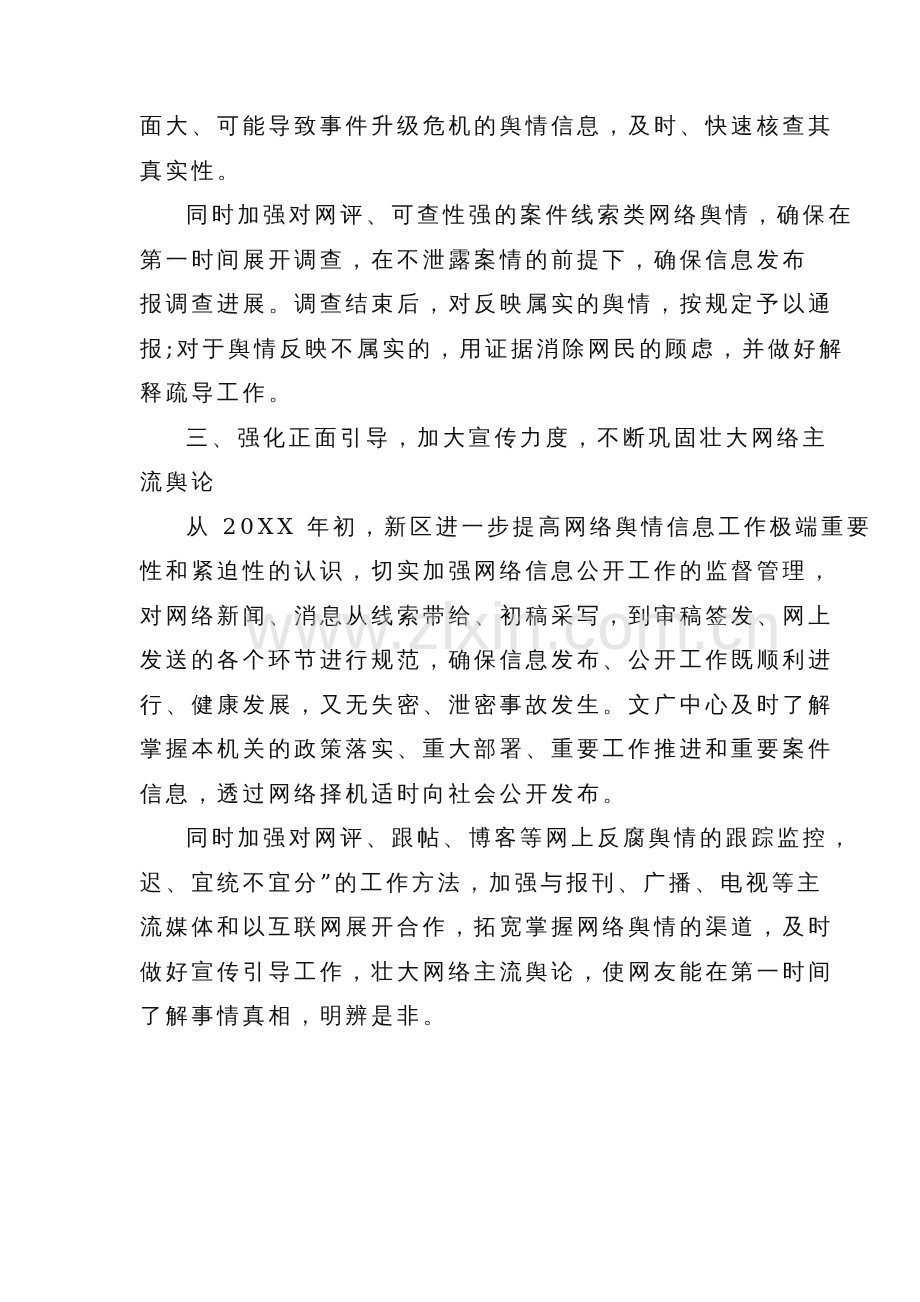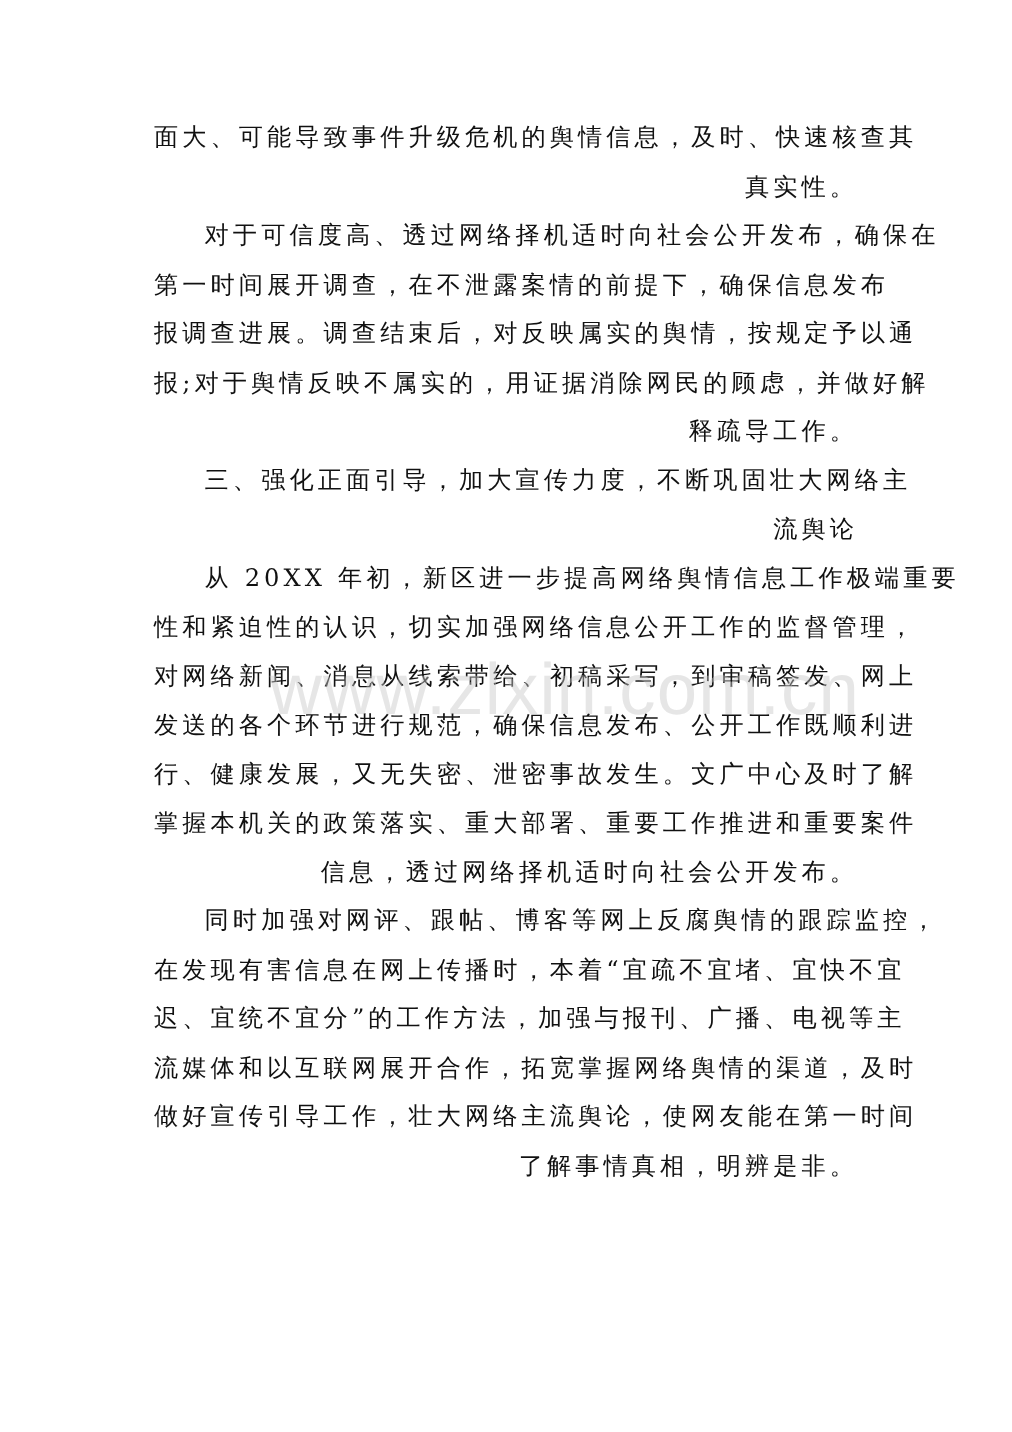--- a/index.html
+++ b/index.html
@@ -21,21 +21,20 @@
       top: 104px;
       width: 640px;
     }
     .line {
       height: 44.5px;
       line-height: 44.5px;
       font-size: 22px;
       letter-spacing: 3.7px;
       white-space: nowrap;
       overflow: visible;
-      text-align: right;
     }
     .indent {
       padding-left: 46px;
     }
     .watermark {
       position: absolute;
       left: 245px;
       top: 588px;
       font-family: "Liberation Sans", sans-serif;
       font-size: 66px;
@@ -49,21 +48,21 @@
 <body>
 
 <div class="page">
 
   <div class="paragraph">
     <div class="line">面大、可能导致事件升级危机的舆情信息，及时、快速核查其</div>
     <div class="line">真实性。</div>
   </div>
 
   <div class="paragraph">
-    <div class="line indent">对于可信度高、透过网络择机适时向社会公开发布，确保在</div>
+    <div class="line indent">同时加强对网评、可查性强的案件线索类网络舆情，确保在</div>
     <div class="line">第一时间展开调查，在不泄露案情的前提下，确保信息发布</div>
     <div class="line">报调查进展。调查结束后，对反映属实的舆情，按规定予以通</div>
     <div class="line">报;对于舆情反映不属实的，用证据消除网民的顾虑，并做好解</div>
     <div class="line">释疏导工作。</div>
   </div>
 
   <div class="paragraph">
     <div class="line indent">三、强化正面引导，加大宣传力度，不断巩固壮大网络主</div>
     <div class="line">流舆论</div>
   </div>
@@ -73,21 +72,20 @@
     <div class="line">性和紧迫性的认识，切实加强网络信息公开工作的监督管理，</div>
     <div class="line">对网络新闻、消息从线索带给、初稿采写，到审稿签发、网上</div>
     <div class="line">发送的各个环节进行规范，确保信息发布、公开工作既顺利进</div>
     <div class="line">行、健康发展，又无失密、泄密事故发生。文广中心及时了解</div>
     <div class="line">掌握本机关的政策落实、重大部署、重要工作推进和重要案件</div>
     <div class="line">信息，透过网络择机适时向社会公开发布。</div>
   </div>
 
   <div class="paragraph">
     <div class="line indent">同时加强对网评、跟帖、博客等网上反腐舆情的跟踪监控，</div>
-    <div class="line">在发现有害信息在网上传播时，本着“宜疏不宜堵、宜快不宜</div>
     <div class="line">迟、宜统不宜分”的工作方法，加强与报刊、广播、电视等主</div>
     <div class="line">流媒体和以互联网展开合作，拓宽掌握网络舆情的渠道，及时</div>
     <div class="line">做好宣传引导工作，壮大网络主流舆论，使网友能在第一时间</div>
     <div class="line">了解事情真相，明辨是非。</div>
   </div>
 </div>
 
 <div class="watermark">www.zlxin.com.cn</div>
 
 </body></html>

